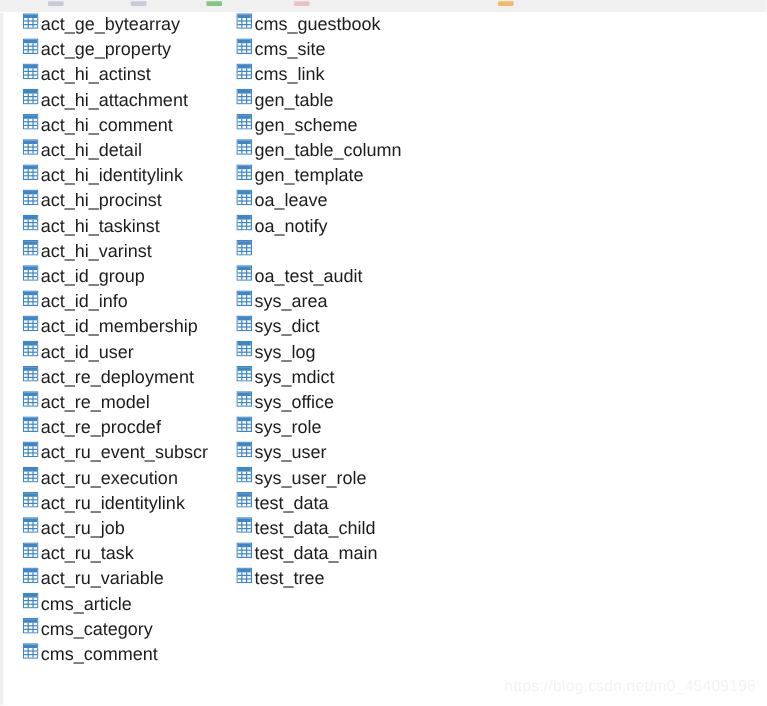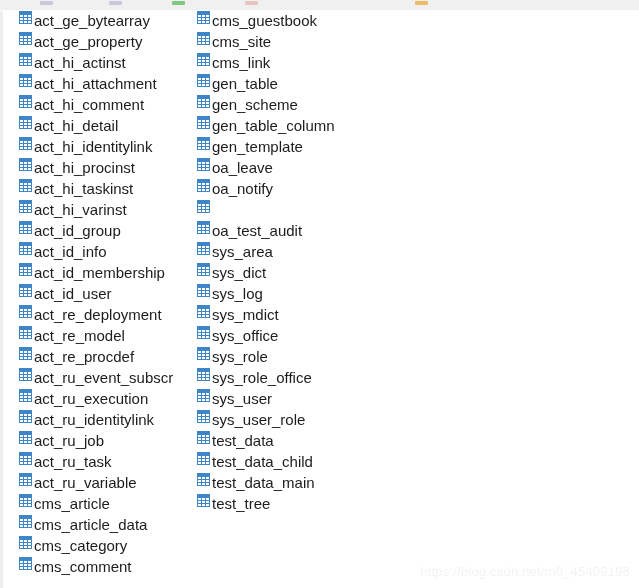--- a/index.html
+++ b/index.html
@@ -383,31 +383,20 @@
           <svg class="tbl-icon" viewBox="0 0 13 13">
             <rect x="0.5" y="0.5" width="12" height="12" fill="#ffffff" stroke="#3e86c8" stroke-width="1"></rect>
             <rect x="1" y="1" width="11" height="3" fill="#3e86c8"></rect>
             <rect x="1" y="6" width="11" height="1" fill="#3e86c8"></rect>
             <rect x="1" y="9" width="11" height="1" fill="#3e86c8"></rect>
             <rect x="4" y="4" width="1" height="8" fill="#3e86c8"></rect>
             <rect x="8" y="4" width="1" height="8" fill="#3e86c8"></rect>
           </svg>
           <span class="tbl-label">cms_article</span>
         </div>
-        <div class="table-item" title="cms_article_data">
-          <svg class="tbl-icon" viewBox="0 0 13 13">
-            <rect x="0.5" y="0.5" width="12" height="12" fill="#ffffff" stroke="#3e86c8" stroke-width="1"></rect>
-            <rect x="1" y="1" width="11" height="3" fill="#3e86c8"></rect>
-            <rect x="1" y="6" width="11" height="1" fill="#3e86c8"></rect>
-            <rect x="1" y="9" width="11" height="1" fill="#3e86c8"></rect>
-            <rect x="4" y="4" width="1" height="8" fill="#3e86c8"></rect>
-            <rect x="8" y="4" width="1" height="8" fill="#3e86c8"></rect>
-          </svg>
-          <span class="tbl-label">cms_article_data</span>
-        </div>
         <div class="table-item" title="cms_category">
           <svg class="tbl-icon" viewBox="0 0 13 13">
             <rect x="0.5" y="0.5" width="12" height="12" fill="#ffffff" stroke="#3e86c8" stroke-width="1"></rect>
             <rect x="1" y="1" width="11" height="3" fill="#3e86c8"></rect>
             <rect x="1" y="6" width="11" height="1" fill="#3e86c8"></rect>
             <rect x="1" y="9" width="11" height="1" fill="#3e86c8"></rect>
             <rect x="4" y="4" width="1" height="8" fill="#3e86c8"></rect>
             <rect x="8" y="4" width="1" height="8" fill="#3e86c8"></rect>
           </svg>
           <span class="tbl-label">cms_category</span>
@@ -604,31 +593,20 @@
           <svg class="tbl-icon" viewBox="0 0 13 13">
             <rect x="0.5" y="0.5" width="12" height="12" fill="#ffffff" stroke="#3e86c8" stroke-width="1"></rect>
             <rect x="1" y="1" width="11" height="3" fill="#3e86c8"></rect>
             <rect x="1" y="6" width="11" height="1" fill="#3e86c8"></rect>
             <rect x="1" y="9" width="11" height="1" fill="#3e86c8"></rect>
             <rect x="4" y="4" width="1" height="8" fill="#3e86c8"></rect>
             <rect x="8" y="4" width="1" height="8" fill="#3e86c8"></rect>
           </svg>
           <span class="tbl-label">sys_role</span>
         </div>
-        <div class="table-item" title="sys_role_office">
-          <svg class="tbl-icon" viewBox="0 0 13 13">
-            <rect x="0.5" y="0.5" width="12" height="12" fill="#ffffff" stroke="#3e86c8" stroke-width="1"></rect>
-            <rect x="1" y="1" width="11" height="3" fill="#3e86c8"></rect>
-            <rect x="1" y="6" width="11" height="1" fill="#3e86c8"></rect>
-            <rect x="1" y="9" width="11" height="1" fill="#3e86c8"></rect>
-            <rect x="4" y="4" width="1" height="8" fill="#3e86c8"></rect>
-            <rect x="8" y="4" width="1" height="8" fill="#3e86c8"></rect>
-          </svg>
-          <span class="tbl-label">sys_role_office</span>
-        </div>
         <div class="table-item" title="sys_user">
           <svg class="tbl-icon" viewBox="0 0 13 13">
             <rect x="0.5" y="0.5" width="12" height="12" fill="#ffffff" stroke="#3e86c8" stroke-width="1"></rect>
             <rect x="1" y="1" width="11" height="3" fill="#3e86c8"></rect>
             <rect x="1" y="6" width="11" height="1" fill="#3e86c8"></rect>
             <rect x="1" y="9" width="11" height="1" fill="#3e86c8"></rect>
             <rect x="4" y="4" width="1" height="8" fill="#3e86c8"></rect>
             <rect x="8" y="4" width="1" height="8" fill="#3e86c8"></rect>
           </svg>
           <span class="tbl-label">sys_user</span>

